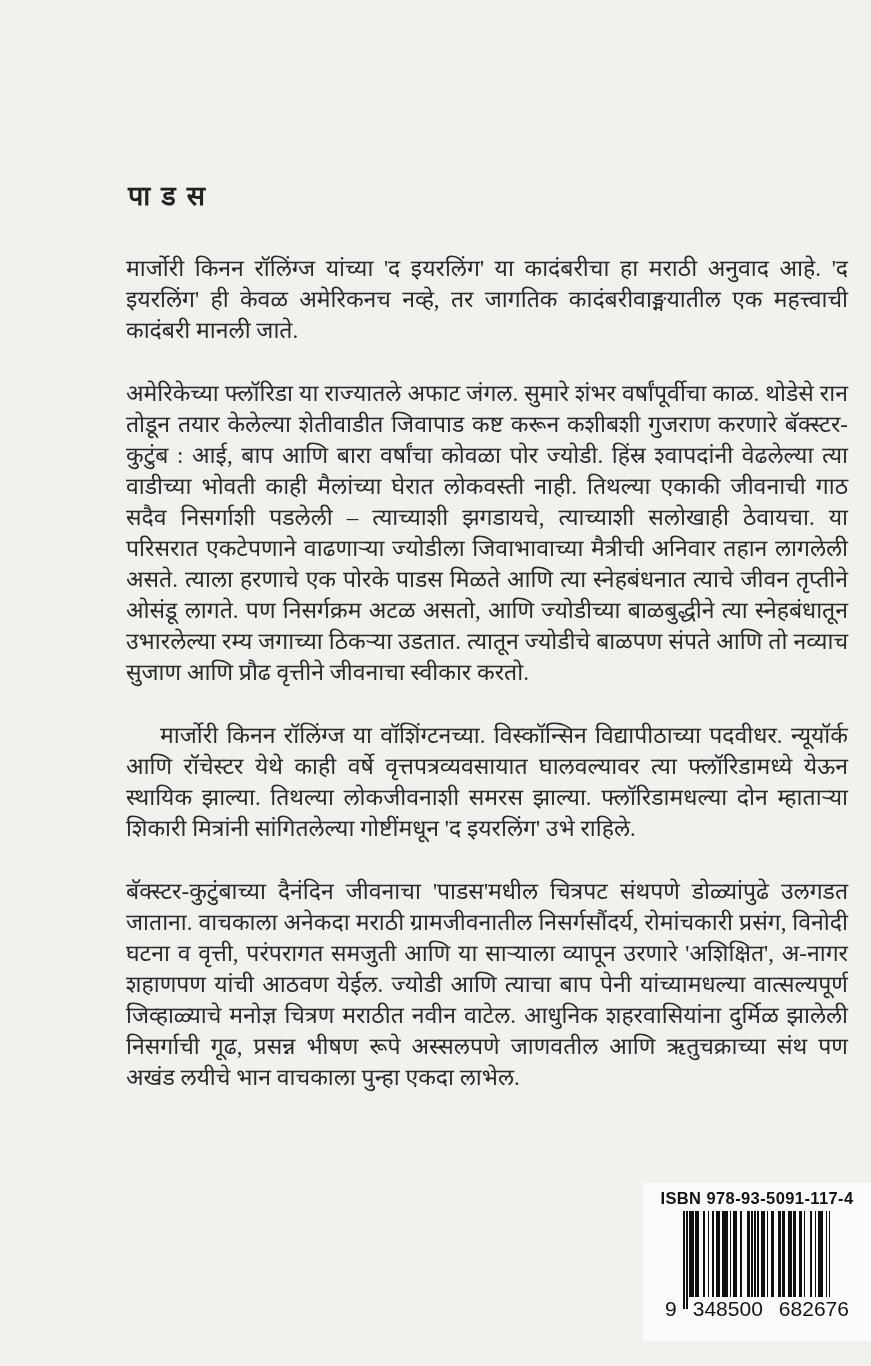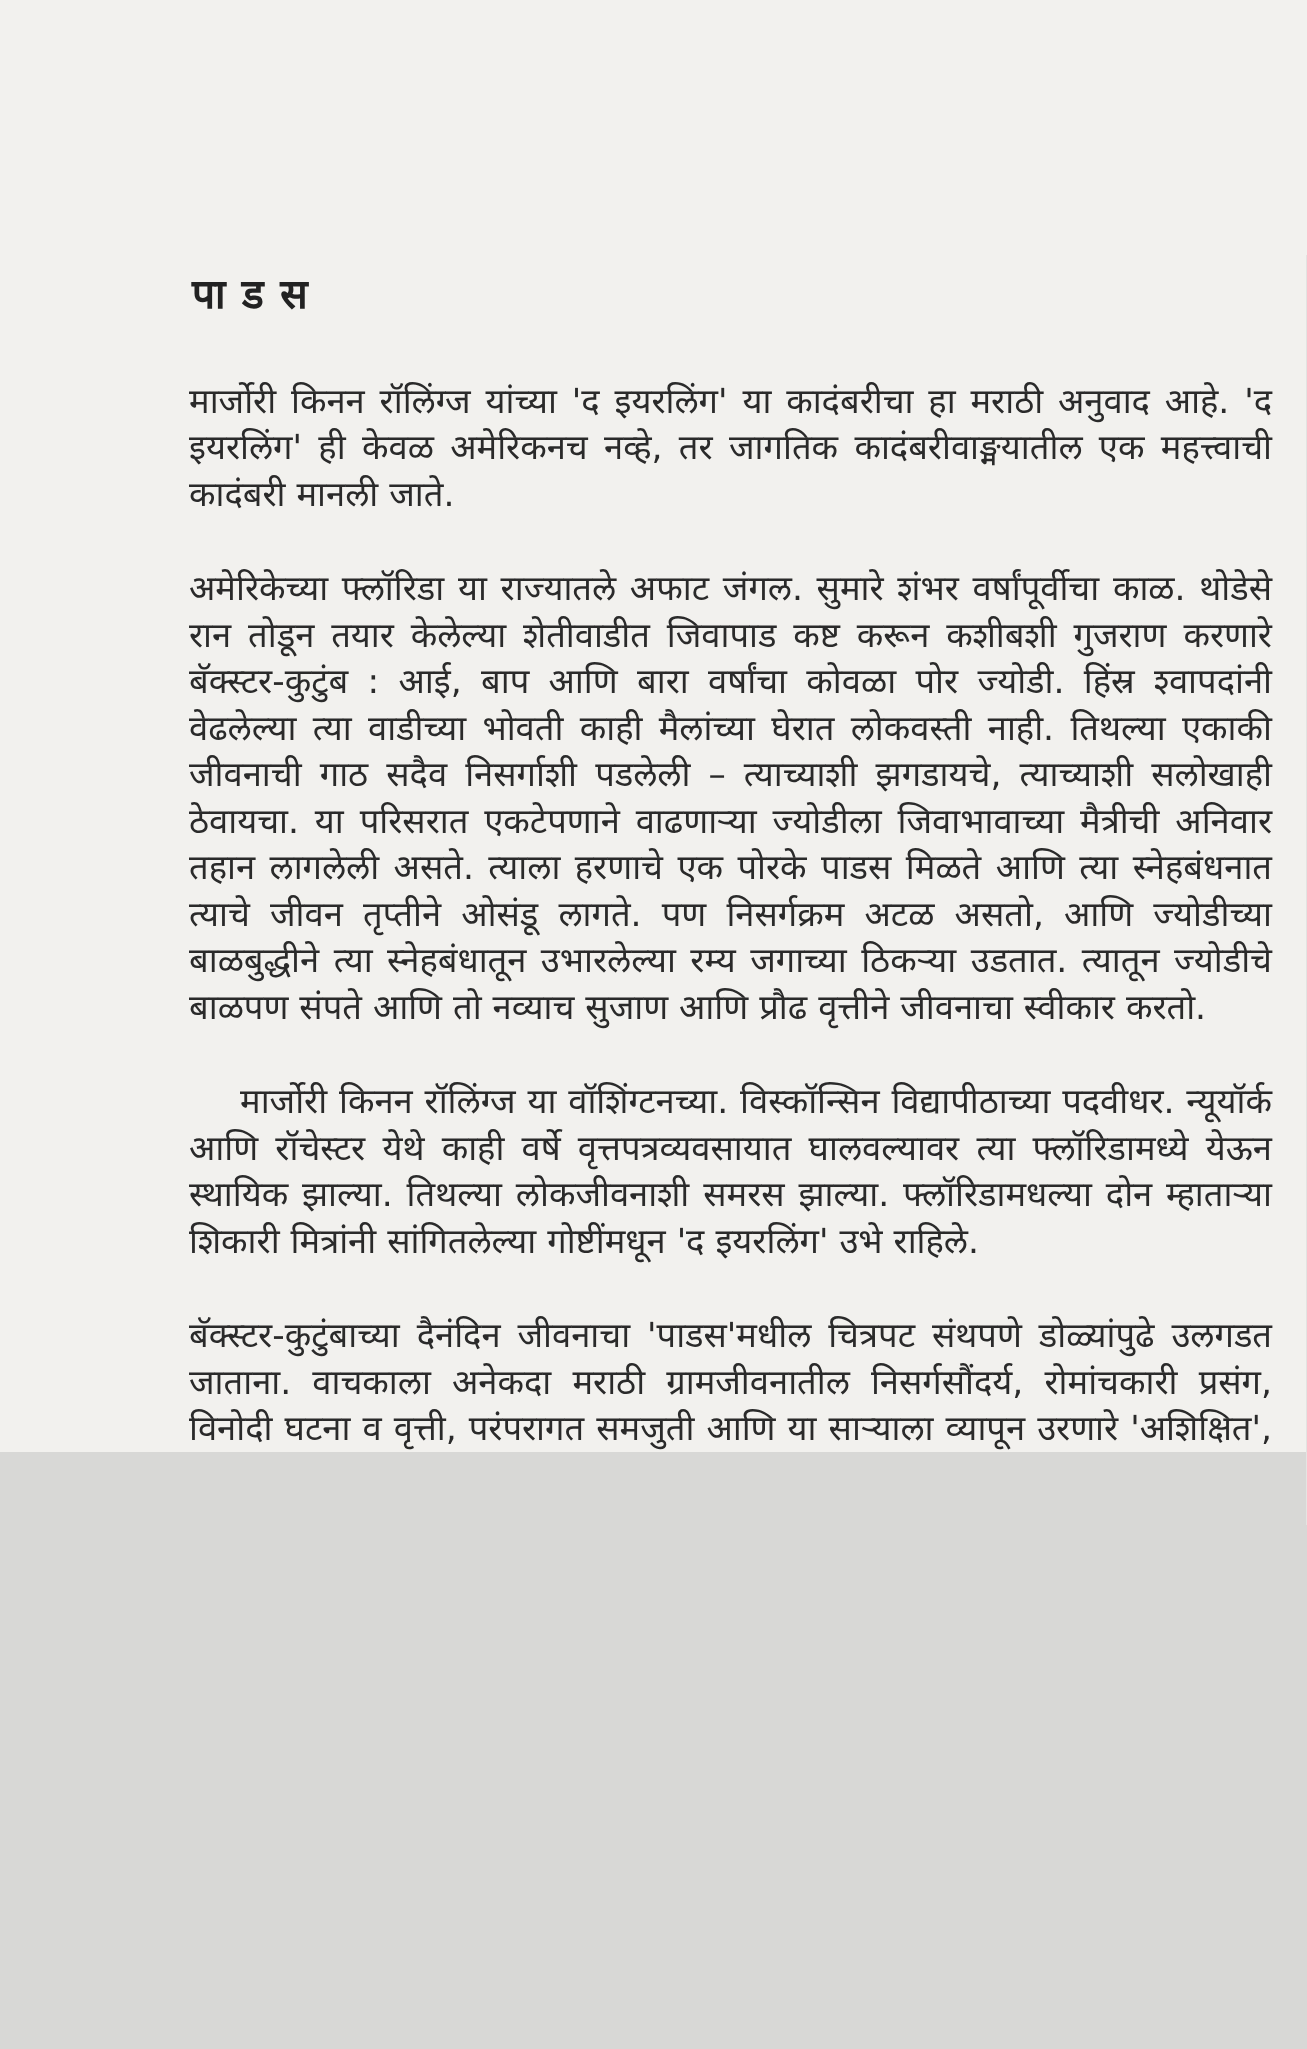--- a/index.html
+++ b/index.html
@@ -1,34 +1,34 @@
 <!DOCTYPE html>
 <html lang="mr"><head>
 <meta charset="utf-8">
 <style>
   html,body{margin:0;padding:0;background:#d8d8d6;}
   .page{
     position:relative;
-    width:871px;height:968px;
+    width:871px;height:1366px;
     background:#f2f1ee;
     font-family:"DejaVu Sans",sans-serif;
     color:#2a2a2a;
     overflow:hidden;
     margin:0 auto;
   }
   .title{
     position:absolute;left:128px;top:176px;
     font-size:27px;font-weight:700;letter-spacing:11px;
     margin:0;color:#222;
   }
   .text-col{position:absolute;left:126px;top:253px;width:722px;}
   .para{
     margin:0 0 32px 0;
     font-size:23px;line-height:31px;
-    text-align:justify;text-justify:inter-word;
+    text-align:justify;text-justify:inter-word;font-family:Liberation Serif, serif;
   }
   .para.indent-first{text-indent:34px;}
   .barcode-box{
     position:absolute;left:643px;top:1183px;width:228px;height:158px;
     background:#fbfbfa;text-align:center;
   }
   .isbn-label{
     font-family:"Liberation Sans",sans-serif;font-weight:700;
     font-size:16.5px;letter-spacing:.4px;
     padding-top:6px;color:#131313;white-space:nowrap;
@@ -50,20 +50,21 @@
   <h1 class="title">पाडस</h1>
 
   <div class="text-col">
     <p class="para">मार्जोरी किनन रॉलिंग्ज यांच्या 'द इयरलिंग' या कादंबरीचा हा मराठी अनुवाद आहे. 'द इयरलिंग' ही केवळ अमेरिकनच नव्हे, तर जागतिक कादंबरीवाङ्मयातील एक महत्त्वाची कादंबरी मानली जाते.</p>
     <p class="para">अमेरिकेच्या फ्लॉरिडा या राज्यातले अफाट जंगल. सुमारे शंभर वर्षांपूर्वीचा काळ. थोडेसे रान तोडून तयार केलेल्या शेतीवाडीत जिवापाड कष्ट करून कशीबशी गुजराण करणारे बॅक्स्टर-कुटुंब : आई, बाप आणि बारा वर्षांचा कोवळा पोर ज्योडी. हिंस्र श्वापदांनी वेढलेल्या त्या वाडीच्या भोवती काही मैलांच्या घेरात लोकवस्ती नाही. तिथल्या एकाकी जीवनाची गाठ सदैव निसर्गाशी पडलेली – त्याच्याशी झगडायचे, त्याच्याशी सलोखाही ठेवायचा. या परिसरात एकटेपणाने वाढणाऱ्या ज्योडीला जिवाभावाच्या मैत्रीची अनिवार तहान लागलेली असते. त्याला हरणाचे एक पोरके पाडस मिळते आणि त्या स्नेहबंधनात त्याचे जीवन तृप्तीने ओसंडू लागते. पण निसर्गक्रम अटळ असतो, आणि ज्योडीच्या बाळबुद्धीने त्या स्नेहबंधातून उभारलेल्या रम्य जगाच्या ठिकऱ्या उडतात. त्यातून ज्योडीचे बाळपण संपते आणि तो नव्याच सुजाण आणि प्रौढ वृत्तीने जीवनाचा स्वीकार करतो.</p>
     <p class="para indent-first">मार्जोरी किनन रॉलिंग्ज या वॉशिंग्टनच्या. विस्कॉन्सिन विद्यापीठाच्या पदवीधर. न्यूयॉर्क आणि रॉचेस्टर येथे काही वर्षे वृत्तपत्रव्यवसायात घालवल्यावर त्या फ्लॉरिडामध्ये येऊन स्थायिक झाल्या. तिथल्या लोकजीवनाशी समरस झाल्या. फ्लॉरिडामधल्या दोन म्हाताऱ्या शिकारी मित्रांनी सांगितलेल्या गोष्टींमधून 'द इयरलिंग' उभे राहिले.</p>
     <p class="para">बॅक्स्टर-कुटुंबाच्या दैनंदिन जीवनाचा 'पाडस'मधील चित्रपट संथपणे डोळ्यांपुढे उलगडत जाताना. वाचकाला अनेकदा मराठी ग्रामजीवनातील निसर्गसौंदर्य, रोमांचकारी प्रसंग, विनोदी घटना व वृत्ती, परंपरागत समजुती आणि या साऱ्याला व्यापून उरणारे 'अशिक्षित', अ-नागर शहाणपण यांची आठवण येईल. ज्योडी आणि त्याचा बाप पेनी यांच्यामधल्या वात्सल्यपूर्ण जिव्हाळ्याचे मनोज्ञ चित्रण मराठीत नवीन वाटेल. आधुनिक शहरवासियांना दुर्मिळ झालेली निसर्गाची गूढ, प्रसन्न भीषण रूपे अस्सलपणे जाणवतील आणि ऋतुचक्राच्या संथ पण अखंड लयीचे भान वाचकाला पुन्हा एकदा लाभेल.</p>
   </div>
 
   <div class="barcode-box">
+    <div class="isbn-label">ISBN 978-93-5091-117-4</div>
     <svg id="barcode" class="barcode-svg" viewBox="0 0 147.25 98" width="147.25" height="98">
         <rect x="0.00" y="0" width="1.57" height="98"></rect>
         <rect x="3.10" y="0" width="1.57" height="98"></rect>
         <rect x="6.20" y="0" width="1.57" height="86"></rect>
         <rect x="7.75" y="0" width="1.57" height="86"></rect>
         <rect x="9.30" y="0" width="1.57" height="86"></rect>
         <rect x="12.40" y="0" width="1.57" height="86"></rect>
         <rect x="13.95" y="0" width="1.57" height="86"></rect>
         <rect x="20.15" y="0" width="1.57" height="86"></rect>
         <rect x="24.80" y="0" width="1.57" height="86"></rect>

